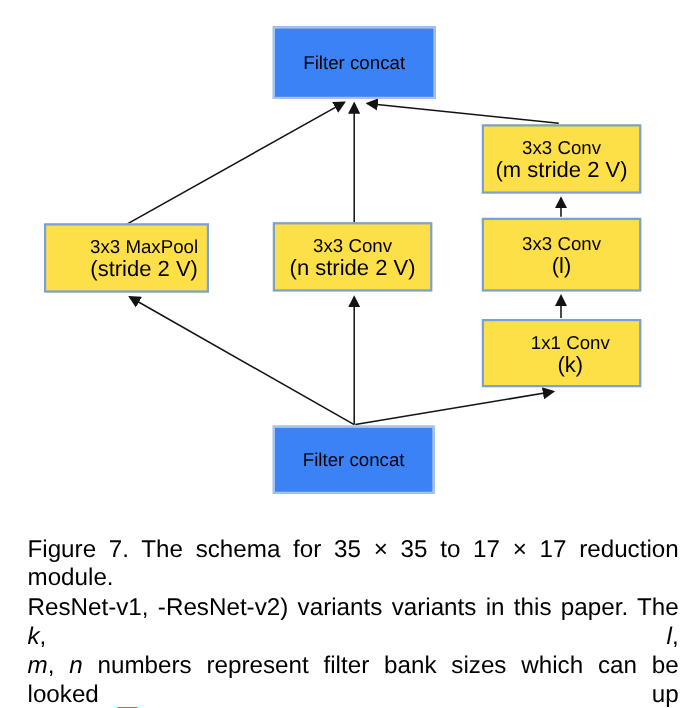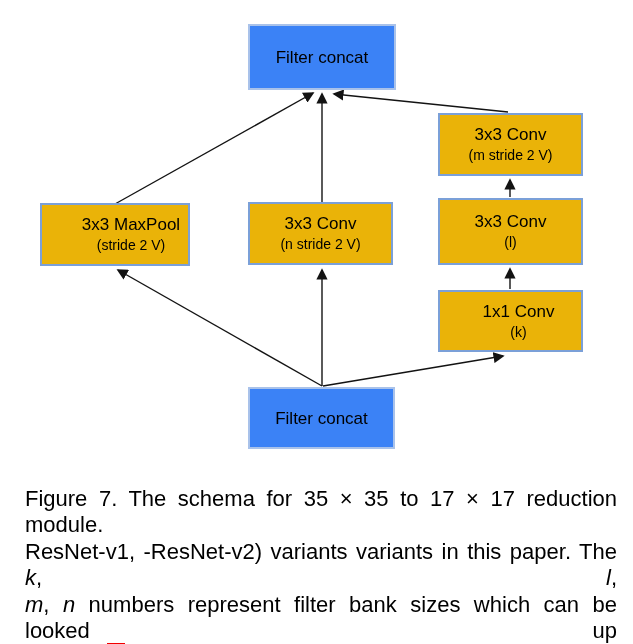--- a/index.html
+++ b/index.html
@@ -28,25 +28,25 @@
     justify-content: center;
     text-align: center;
     line-height: 21px;
   }
   .node.concat {
     background: #3b82f6;
     border: 2px solid #a9c2ea;
     font-size: 17px;
   }
   .node.conv {
-    background: #eab308;
+    background: #fde047;
     border: 2px solid #7ba0d8;
   }
   .node .main { font-size: 17px; line-height: 22px; }
-  .node .sub  { font-size: 14px; line-height: 19px; }
+  .node .sub  { font-size: 20px; line-height: 19px; }
   #n-top    { left: 248px; top: 24px;  width: 148px; height: 66px; }
   #n-mp     { left: 40px;  top: 203px; width: 150px; height: 63px; padding-left: 32px; }
   #n-convn  { left: 248px; top: 202px; width: 145px; height: 63px; }
   #n-convm  { left: 438px; top: 113px; width: 145px; height: 63px; }
   #n-convl  { left: 438px; top: 198px; width: 145px; height: 67px; }
   #n-convk  { left: 438px; top: 290px; width: 145px; height: 62px; padding-left: 16px; }
   #n-bottom { left: 248px; top: 387px; width: 147px; height: 62px; }
   
   .caption {
     position: absolute;

